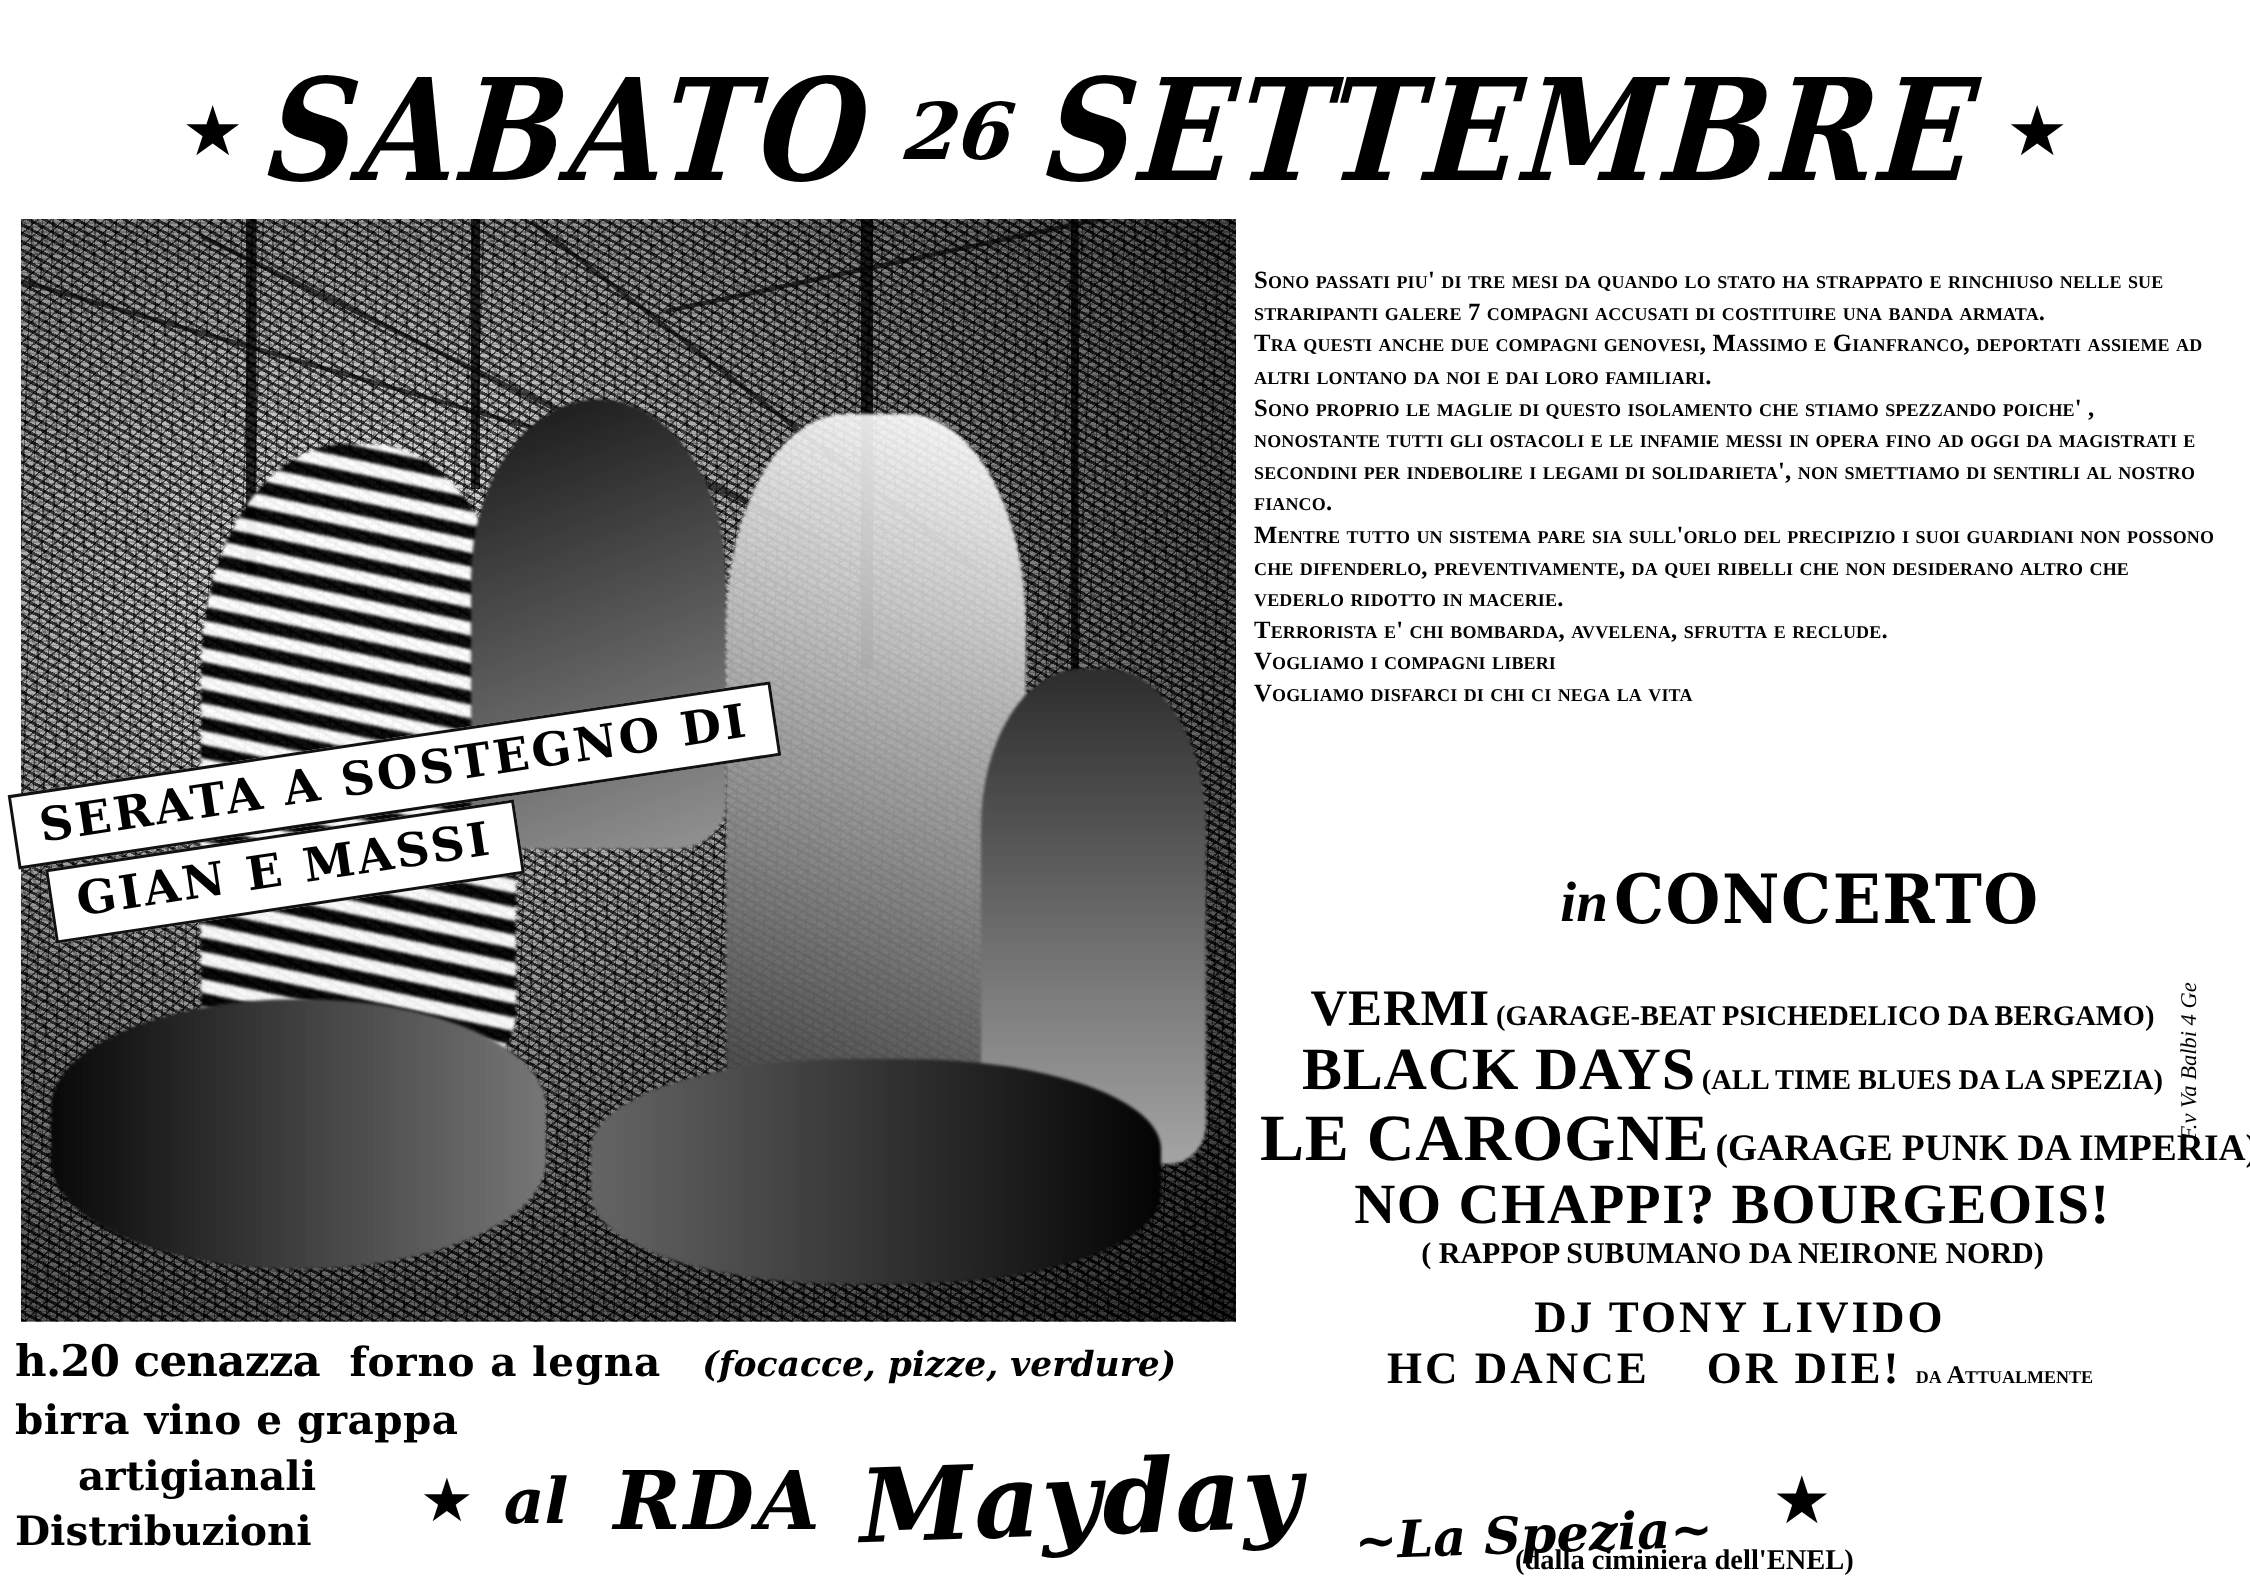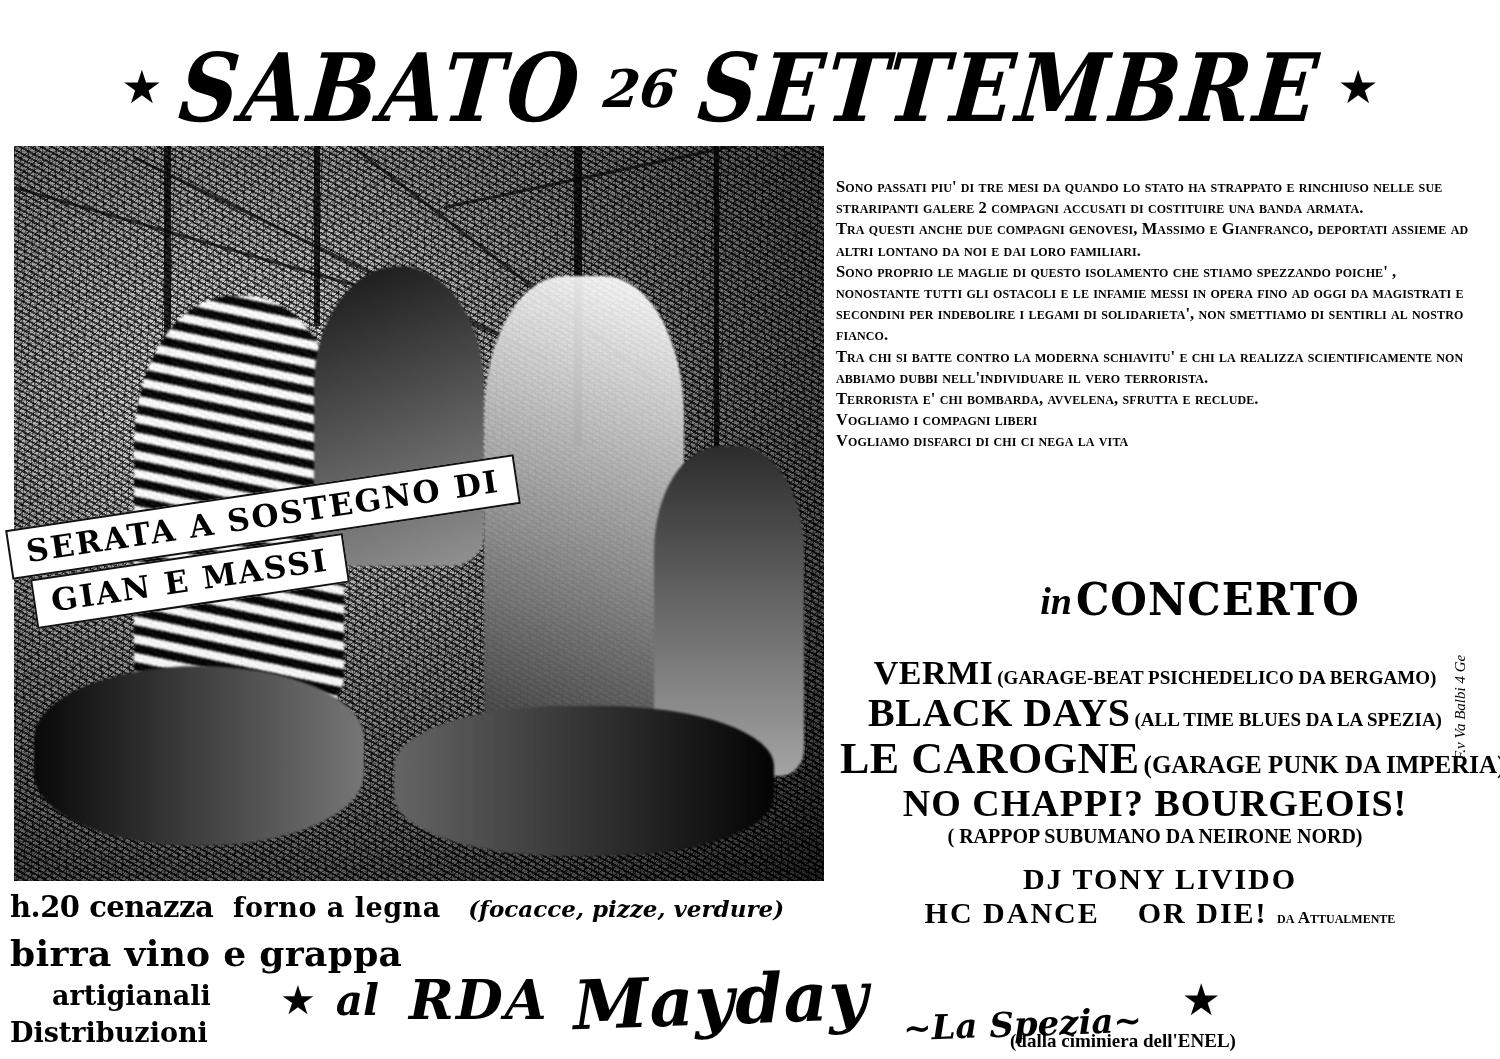--- a/index.html
+++ b/index.html
@@ -272,21 +272,21 @@
     font-family: "DejaVu Serif", serif;
     font-style: italic;
     font-weight: bold;
     font-size: 23px;
     margin-left: 22px;
   }
   .food-line2 {
     margin-top: 8px;
     font-family: "DejaVu Serif", serif;
     font-weight: bold;
-    font-size: 36px;
+    font-size: 27px;
     letter-spacing: 0.3px;
   }
   .food-line3 {
     margin-top: 6px;
     margin-left: 42px;
     font-family: "DejaVu Serif", serif;
     font-weight: bold;
     font-size: 27px;
   }
   .food-line4 {
@@ -385,24 +385,24 @@
     <div class="img-fig f3"></div>
     <div class="img-fig f4"></div>
     <div class="img-fig f5"></div>
     <div class="img-fig f6"></div>
   </div>
 
   <div class="banner banner1">SERATA A SOSTEGNO DI</div>
   <div class="banner banner2">GIAN E MASSI</div>
 
   <div class="manifesto">
-    <p>Sono passati piu' di tre mesi da quando lo stato ha strappato e rinchiuso nelle sue straripanti  galere 2 compagni accusati di costituire una banda armata.</p>
+    <p>Sono passati piu' di tre mesi da quando lo stato ha strappato e rinchiuso nelle sue straripanti  galere 7 compagni accusati di costituire una banda armata.</p>
     <p>Tra questi anche due compagni genovesi, Massimo e Gianfranco, deportati assieme ad altri lontano da noi e dai loro familiari.</p>
     <p>Sono proprio le maglie di questo isolamento che stiamo spezzando poiche' , nonostante tutti gli ostacoli e le infamie messi in opera fino ad oggi da magistrati e secondini per indebolire i legami di solidarieta', non smettiamo di sentirli al nostro fianco.</p>
-    <p>Tra chi si batte contro la moderna schiavitu' e chi la realizza scientificamente non abbiamo dubbi nell'individuare il vero terrorista.</p>
+    <p>Mentre tutto un sistema pare sia sull'orlo del precipizio i suoi guardiani non possono che difenderlo, preventivamente, da quei ribelli che non desiderano altro che vederlo ridotto in macerie.</p>
     <p>Terrorista e' chi bombarda, avvelena, sfrutta e reclude.</p>
     <p>Vogliamo i compagni liberi</p>
     <p>Vogliamo disfarci di chi ci nega la vita</p>
   </div>
 
   <div class="in-concerto">
     <span class="in-word">in</span>
     <span class="concerto-word">CONCERTO</span>
   </div>
 

